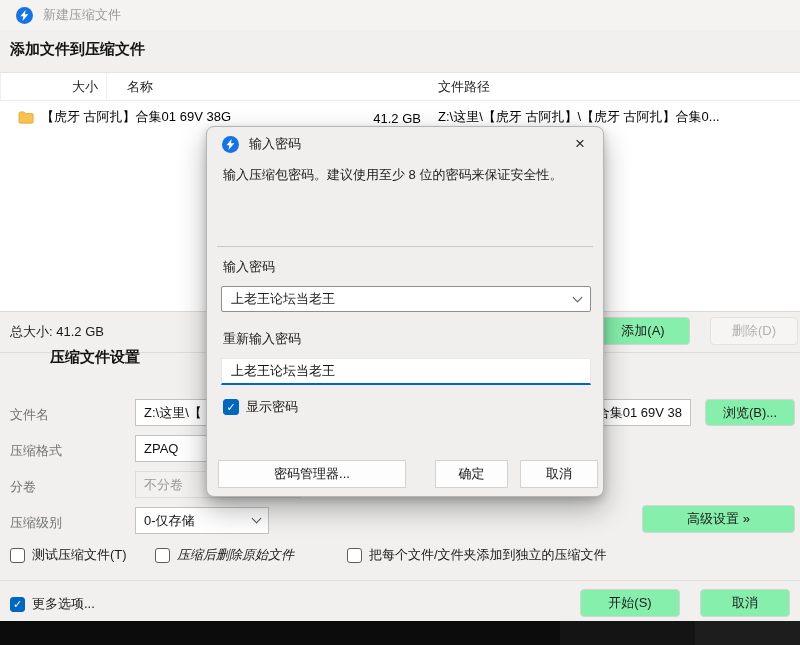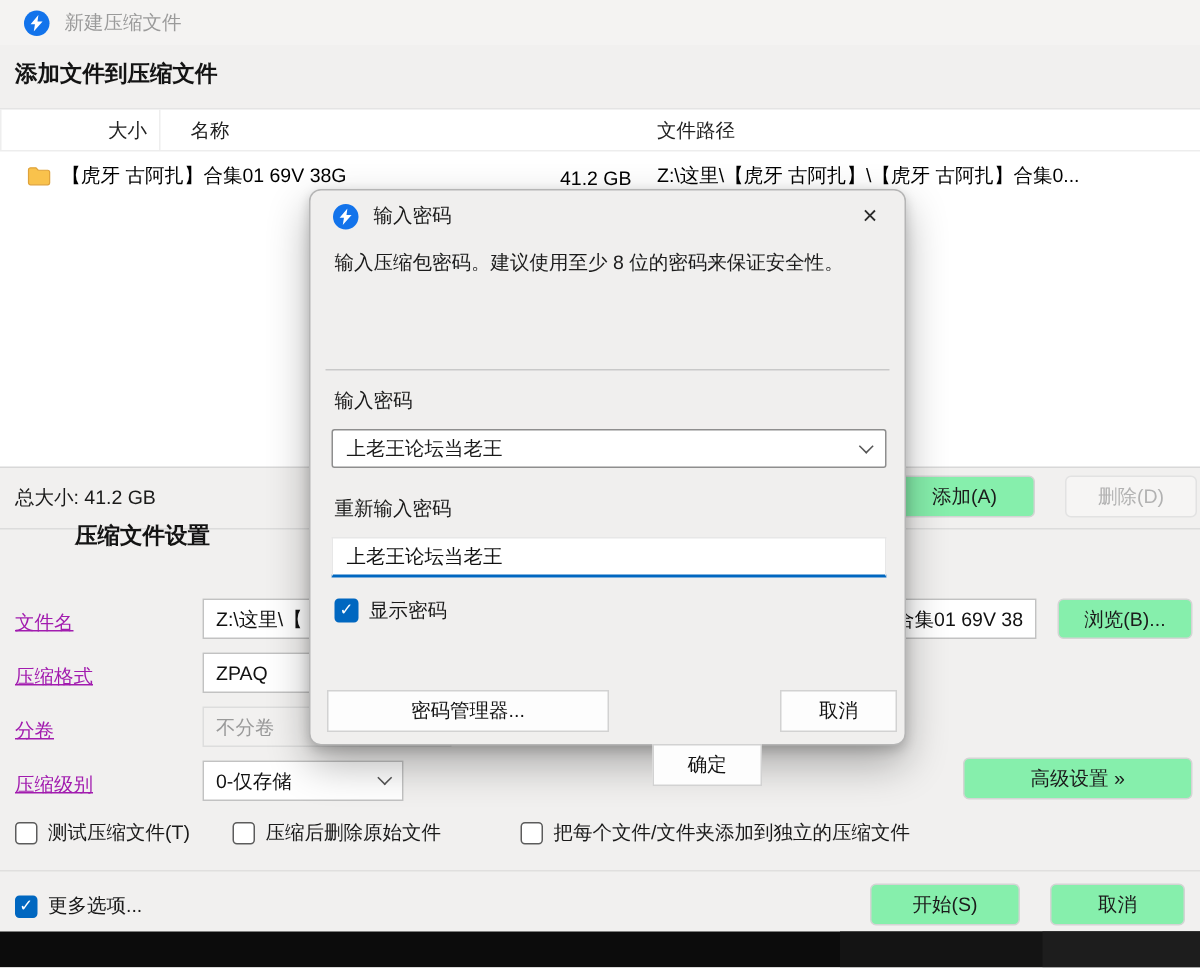--- a/index.html
+++ b/index.html
@@ -40,21 +40,21 @@
   .btn { position:absolute; background:#86efac; border:1px solid #d4d4d4; border-radius:4px;
          display:flex; align-items:center; justify-content:center; font-size:13px; color:#1b1b1b;
          cursor:default; }
   .btn.disabled { color:#b2b2b2; background:#f6f5f4; border-color:#e2e2e2; }
 
   .total-label { position:absolute; left:10px; top:323px; }
 
   .hline { position:absolute; left:0; right:0; height:1px; background:#dcdcdc; }
 
   
-  .row-label { position:absolute; left:10px; color:#a21caf;text-decoration:underline; }
+  .row-label { position:absolute; left:10px; color:#737373; }
   .field { position:absolute; background:#fff; border:1px solid #c2c2c2; display:flex;
            align-items:center; padding:0 8px; font-size:13px; color:#111; }
   .select { justify-content:space-between; }
   .select.disabled { background:#f2f1f0; color:#9a9a9a; border-color:#dddddd; }
   .chev { width:7px; height:7px; border-right:1.4px solid #555; border-bottom:1.4px solid #555;
           transform:rotate(45deg); margin-top:-4px; flex:0 0 auto; }
 
   
   .cbrow { position:absolute; display:flex; align-items:center; gap:7px; }
   .cbox { width:15px; height:15px; border:1px solid #5c5c5c; border-radius:3px; background:#fff; flex:0 0 auto; }
@@ -153,21 +153,21 @@
   <div class="field select" style="left:135px; top:507px; width:134px; height:27px;">
     <span>0-仅存储</span>
     <span class="chev"></span>
   </div>
   <div class="btn" style="left:642px; top:505px; width:153px; height:28px;">高级设置 »</div>
 
   <div class="cbrow" style="left:10px; top:546px;">
     <span class="cbox"></span>
     <span>测试压缩文件(T)</span>
   </div>
-  <div class="cbrow" style="left:155px; top:546px;">
+  <div class="cbrow" style="left:155px; top:546px;font-style:italic;">
     <span class="cbox"></span>
     <span>压缩后删除原始文件</span>
   </div>
   <div class="cbrow" style="left:320px; top:546px;padding-left:27px;">
     <span class="cbox"></span>
     <span>把每个文件/文件夹添加到独立的压缩文件</span>
   </div>
 
   <div class="hline" style="top:580px; background:#e0dfde;"></div>
 
@@ -209,17 +209,17 @@
     <input class="dlg-input" value="上老王论坛当老王" style="">
 
     <div class="cbrow" style="left:16px; top:271px;">
       <span class="cbox checked" style="width:16px;height:16px;">
           <span>✓</span>
         </span>
       <span>显示密码</span>
     </div>
 
     <div class="dlg-btn" style="left:11px; width:188px;">密码管理器...</div>
-    <div class="dlg-btn" style="left:228px; width:73px;margin-top:36px;">确定</div>
+    <div class="dlg-btn" style="left:228px; width:73px;">确定</div>
     <div class="dlg-btn" style="left:313px; width:78px;">取消</div>
   </div>
 
 </div>
 
 </body></html>

